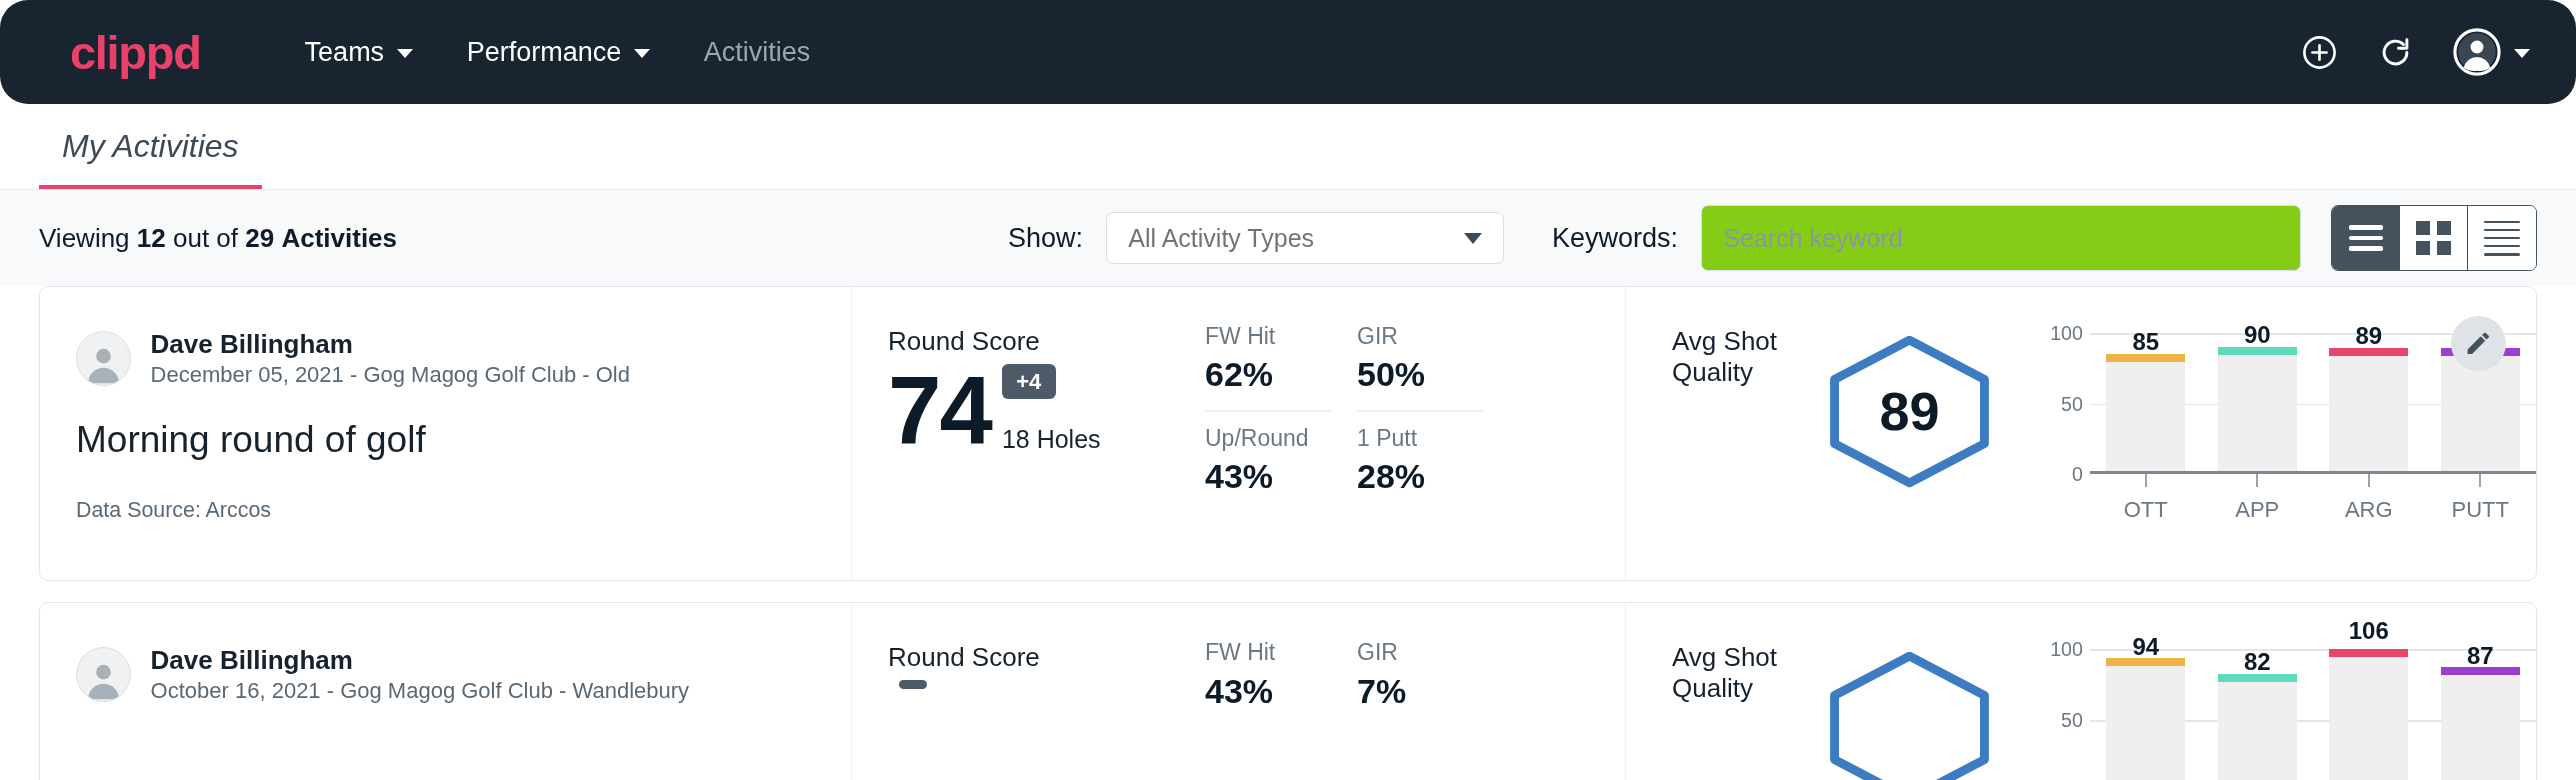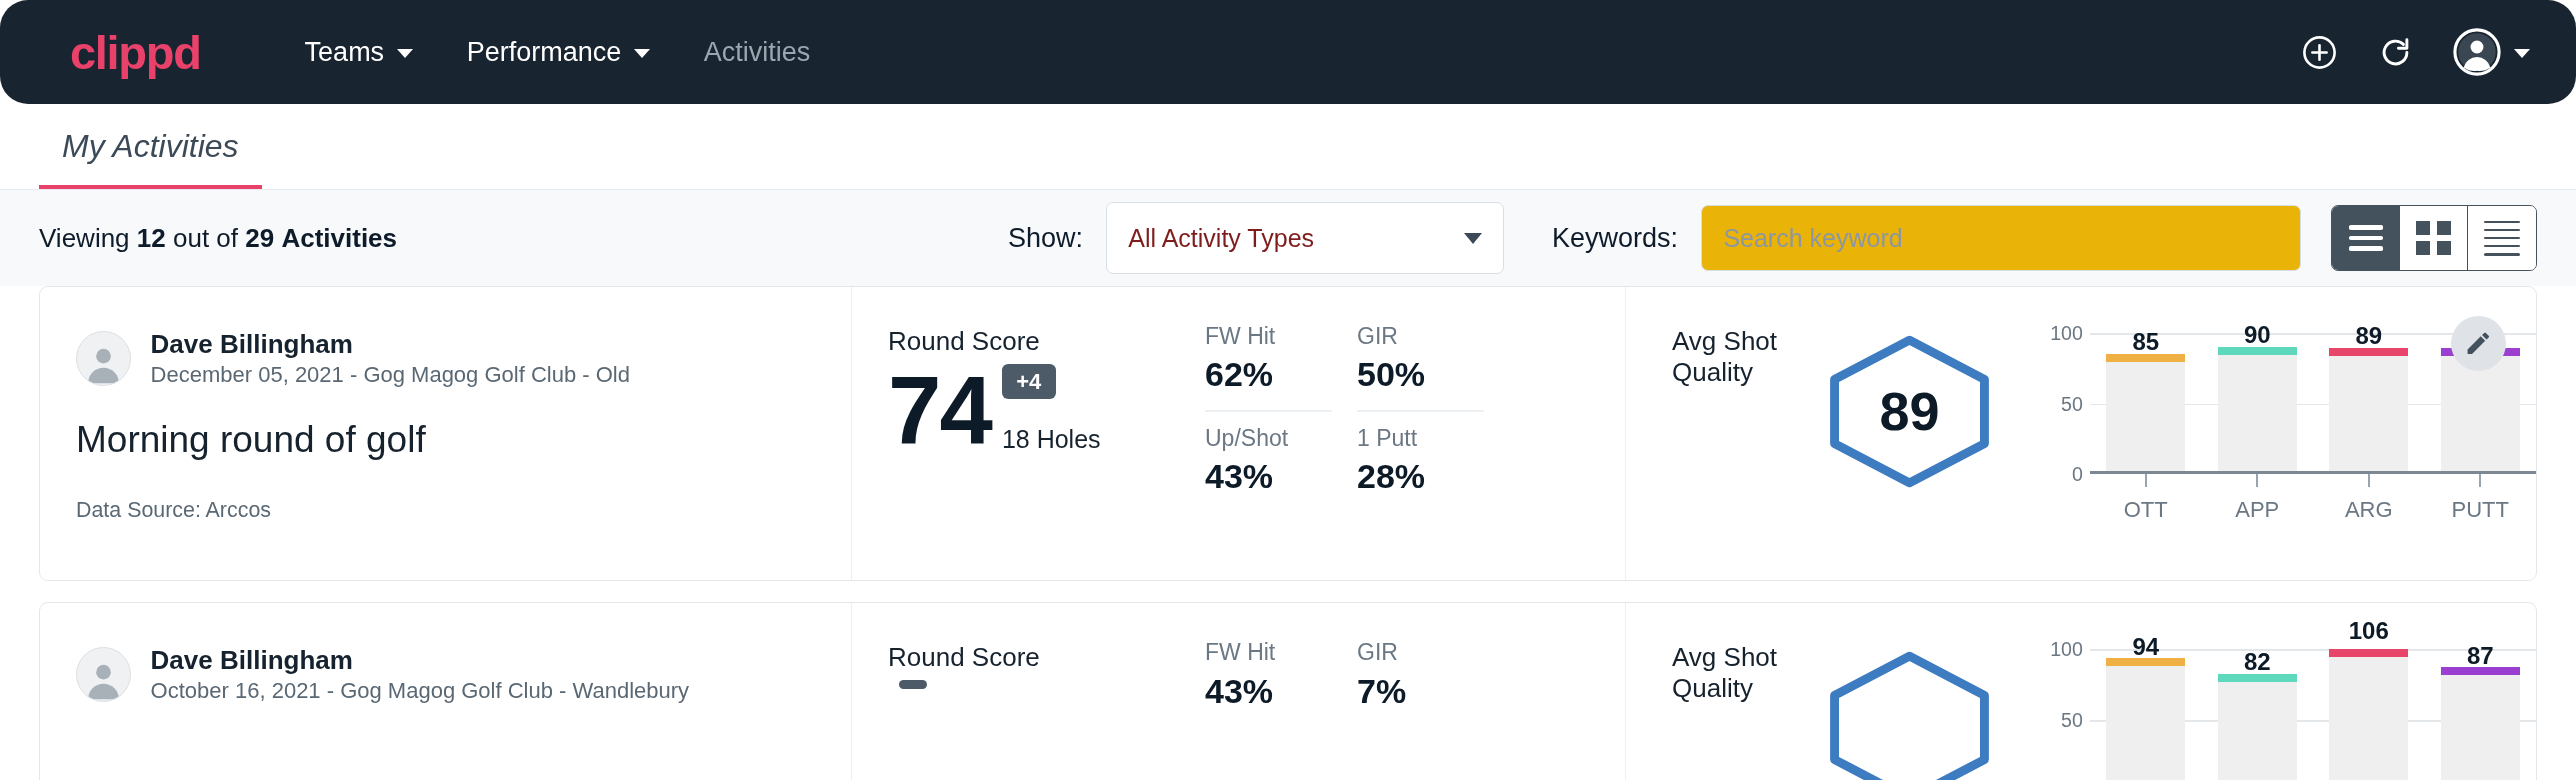--- a/index.html
+++ b/index.html
@@ -73,40 +73,40 @@
     background: #F7F9FB;
     display: flex;
     align-items: center;
     padding: 0 39px;
   }
   .viewing { font-size: 26px; color: #0E1B2A; }
   .viewing b { font-weight: 700; }
   .filter-right { margin-left: auto; display: flex; align-items: center; }
   .flabel { font-size: 27px; color: #0E1B2A; margin-right: 23px; }
   .select {
-    width: 398px; height: 72px;
+    width: 398px; height: 52px;
     background: #fff;
     border: 1.8px solid #D9DEE3;
     border-radius: 7.1px;
     display: flex; align-items: center;
     padding: 0 21.4px;
-    font-size: 25px; color: #7f1d1d;
+    font-size: 25px; color: #737373;
     cursor: pointer;
   }
   .select .chev2 {
     margin-left: auto;
     width: 0; height: 0;
     border-left: 9.8px solid transparent;
     border-right: 9.8px solid transparent;
     border-top: 11.6px solid #3C4A57;
   }
   .kw-label { font-size: 27px; color: #0E1B2A; margin: 0 23px 0 48px; }
   .search-input {
     width: 600px; height: 66px;
-    background: #eab308;
+    background: #84cc16;
     border: 1.8px solid #D9DEE3;
     border-radius: 7.1px;
     padding: 0 21.4px;
     font-size: 25px;
     color: #16222E;
     font-family: "Liberation Sans", sans-serif;
   }
   .search-input::placeholder { color: #8C97A2; }
   .viewtoggle {
     margin-left: 30px;
@@ -347,21 +347,21 @@
           <div class="holes">18 Holes</div>
         </div>
       </div>
     </div>
 
     <div class="col-stats">
       <div class="stat-col">
         <div class="stat-k">FW Hit</div>
         <div class="stat-v">62%</div>
         <div class="stat-div"></div>
-        <div class="stat-k">Up/Shot</div>
+        <div class="stat-k">Up/Round</div>
         <div class="stat-v">43%</div>
       </div>
       <div class="stat-col">
         <div class="stat-k">GIR</div>
         <div class="stat-v">50%</div>
         <div class="stat-div"></div>
         <div class="stat-k">1 Putt</div>
         <div class="stat-v">28%</div>
       </div>
     </div>

